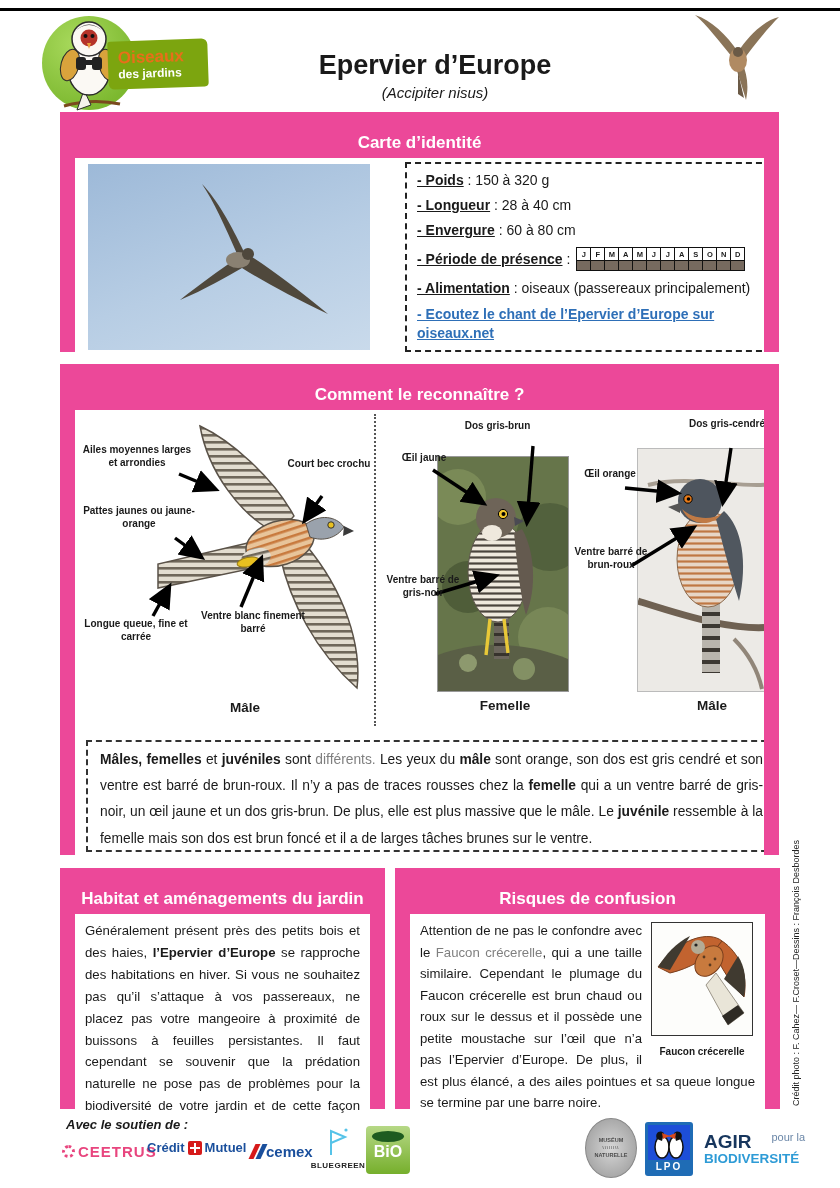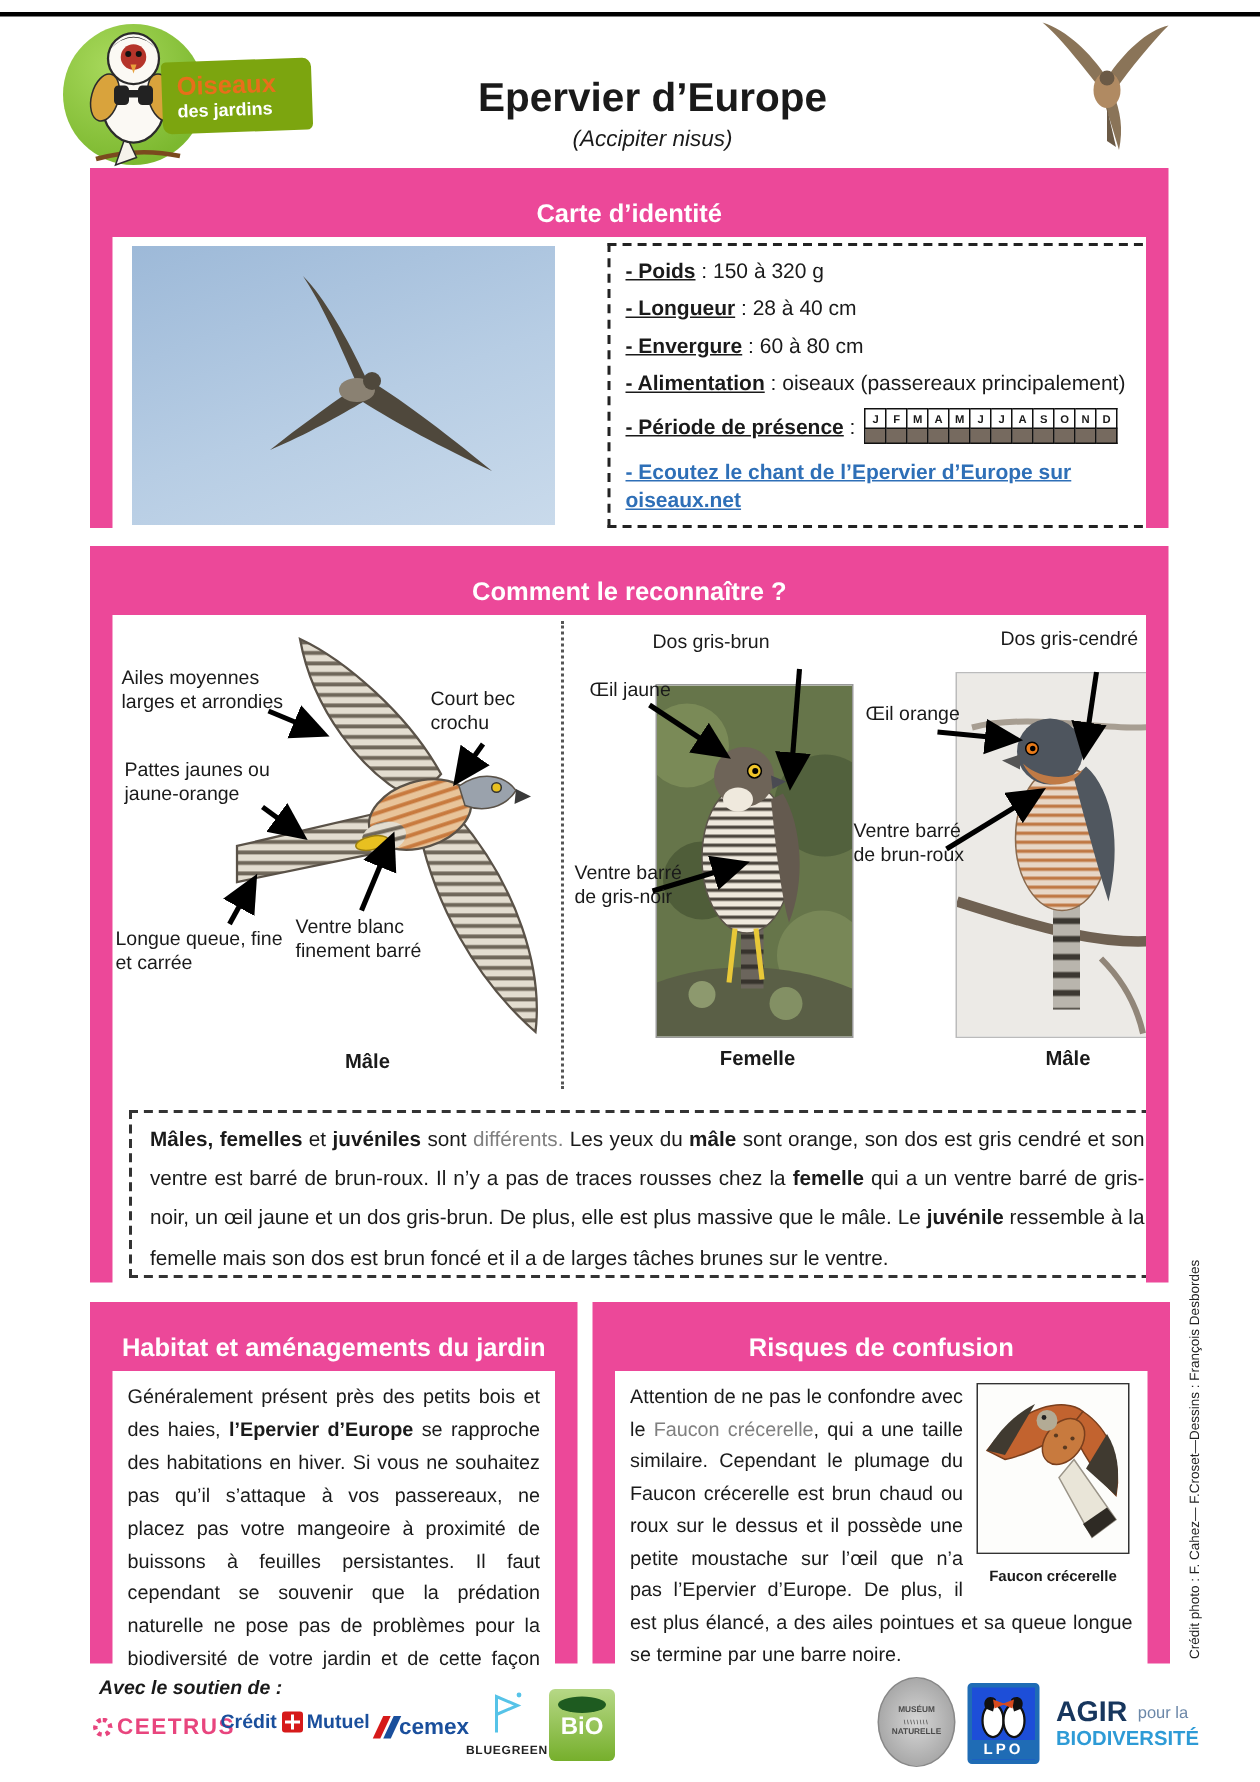--- a/index.html
+++ b/index.html
@@ -39,21 +39,21 @@
   .months{border-collapse:collapse}
   .months td{width:13px;height:12px;border:1px solid #111;font-size:7.5px;font-weight:bold;
         text-align:center;padding:0;line-height:11px}
   .months tr.fill td{height:9px;background:#766a5f}
   .chant{font-size:14px;font-weight:bold;color:#2e6fb7;text-decoration:underline;line-height:1.35;margin-top:2px;cursor:pointer}
 
   
   .sec2{left:60px;top:364px;width:719px;height:491px}
   .sec2 .sec-b{height:449px}
   .arrows{position:absolute;left:0;top:0;z-index:5;pointer-events:none}
-  .ann{position:absolute;z-index:6;font-weight:normal;font-size:13px;text-align:left;line-height:1.25}
+  .ann{position:absolute;z-index:6;font-weight:bold;font-size:10px;text-align:center;line-height:1.25}
   .cap{position:absolute;z-index:6;font-weight:bold;font-size:13.5px;text-align:center}
   .sep{position:absolute;left:299px;top:4px;height:312px;border-left:2px dotted #555}
   .draw-male{position:absolute;left:55px;top:6px;width:242px;height:280px}
   .photo-f{position:absolute;left:362px;top:46px;width:130px;height:234px;border:1px solid #999}
   .photo-m{position:absolute;left:562px;top:38px;width:146px;height:242px;border:1px solid #bbb}
   .desc-box{position:absolute;left:11px;top:330px;width:691px;height:112px;border:2px dashed #333;
         box-sizing:border-box;padding:5px 12px;font-size:13.8px;line-height:1.9;text-align:justify}
   .b{font-weight:bold}
   .g{color:#7f7f7f}
 
@@ -93,21 +93,21 @@
   .bio-word{color:#fff;font-weight:bold;font-size:16px;line-height:18px}
   .museum{position:absolute;left:585px;top:1118px;width:50px;height:58px;border-radius:50%;
         background:radial-gradient(#d6d6d6,#969696);border:1px solid #888;display:flex;
         flex-direction:column;align-items:center;justify-content:center;color:#4a4a4a;
         font-size:5.5px;font-weight:bold;text-align:center;line-height:1.6}
   .lpo{position:absolute;left:645px;top:1122px;width:48px;height:54px;background:#1d4ed8;
         border:3px solid #1f6cb5;border-radius:3px;box-sizing:border-box;overflow:hidden}
   .lpo-bar{position:absolute;left:0;bottom:0;width:100%;height:13px;background:#1f6cb5;
         color:#fff;font-weight:bold;font-size:10px;text-align:center;line-height:13px;letter-spacing:2px}
   .agir{position:absolute;left:704px;top:1131px}
-  .agir-l1{display:flex;align-items:center;gap:7px}
+  .agir-l1{display:flex;align-items:flex-start;gap:20px}
   .agir-big{color:#17365d;font-weight:bold;font-size:19px}
   .agir-small{color:#6b87a8;font-size:11px}
   .agir-l2{color:#2e9bd6;font-weight:bold;font-size:13.5px;margin-top:-2px}
 </style>
 </head>
 <body>
 
 <div class="page">
   <div class="topline"></div>
 
@@ -160,24 +160,20 @@
           <span class="lab">- Poids</span>
           <span>: 150 à 320 g</span>
         </div>
         <div class="inf-row">
           <span class="lab">- Longueur</span>
           <span>: 28 à 40 cm</span>
         </div>
         <div class="inf-row">
           <span class="lab">- Envergure</span>
           <span>: 60 à 80 cm</span>
-        </div>
-        <div class="inf-row">
-          <span class="lab">- Alimentation</span>
-          <span>: oiseaux (passereaux principalement)</span>
         </div>
         <div class="inf-row period">
           <span>
             <span class="lab">- Période de présence</span>
             <span>:</span>
           </span>
           <table class="months">
             <tbody>
                 <tr>
               <td>J</td>
@@ -202,20 +198,24 @@
                   <td></td>
               <td></td>
                   <td></td>
                   <td></td>
                   <td></td>
                   <td></td>
                   <td></td>
             </tr>
           </tbody>
             </table>
+        </div>
+        <div class="inf-row">
+          <span class="lab">- Alimentation</span>
+          <span>: oiseaux (passereaux principalement)</span>
         </div>
         <div class="chant">- Ecoutez le chant de l’Epervier d’Europe sur oiseaux.net</div>
       </div>
     </div>
   </div>
 
   <div class="sec sec2">
     <div class="sec-h">Comment le reconnaître ?</div>
     <div class="sec-b">
 

